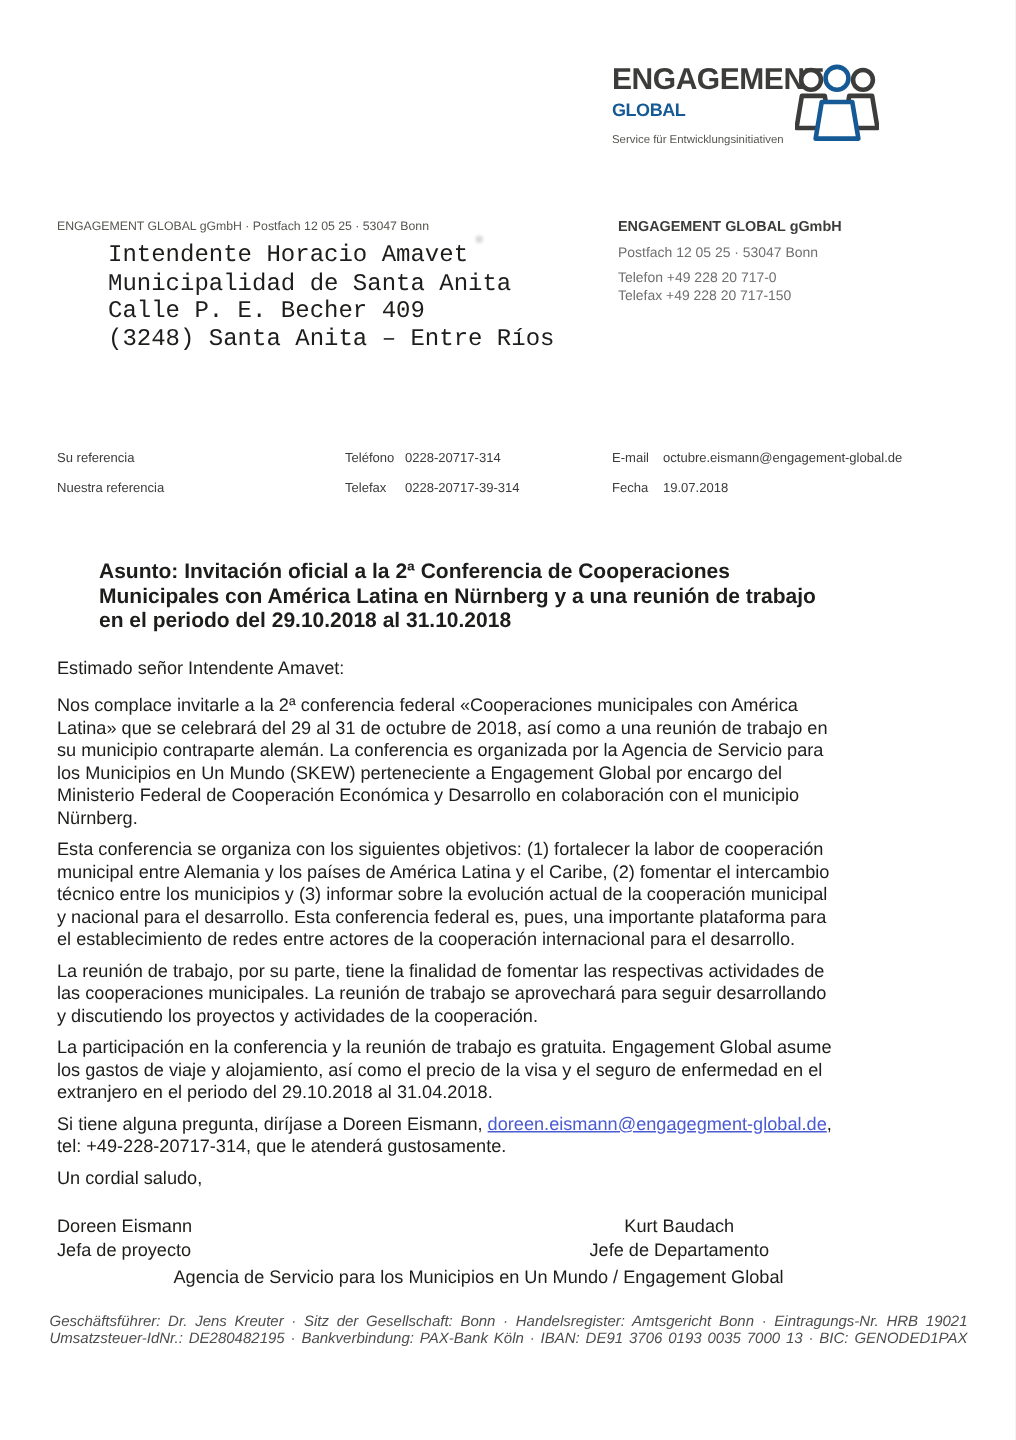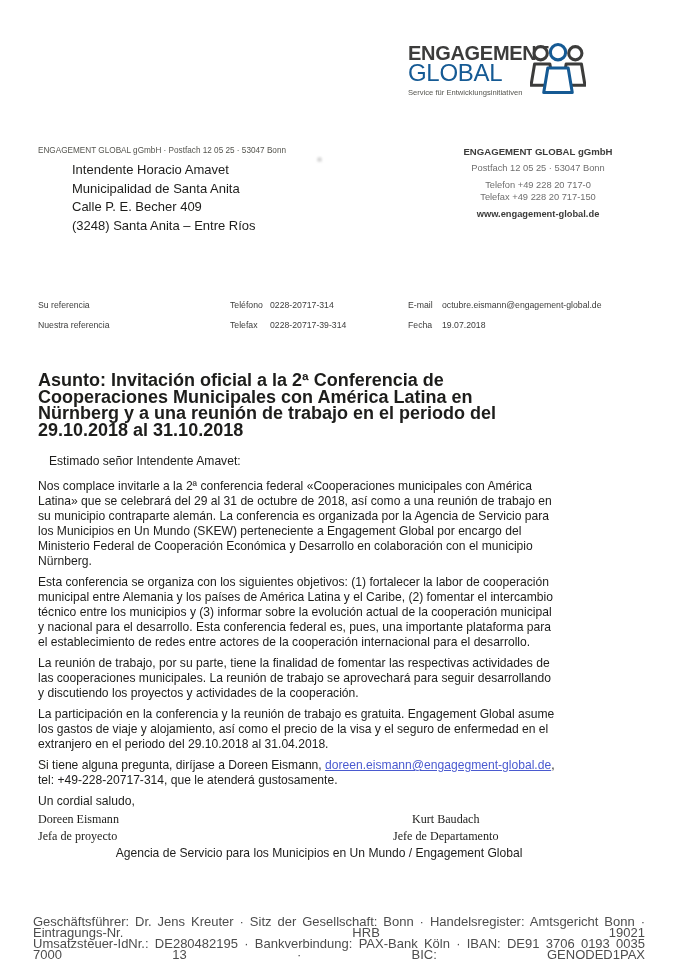--- a/index.html
+++ b/index.html
@@ -4,49 +4,49 @@
 <style>
   html,body{margin:0;padding:0;background:#e9e9e9;}
   .page{
     position:relative;width:677px;height:960px;background:#ffffff;
     font-family:"Liberation Sans", sans-serif;color:#1d1d1b;overflow:hidden;
     margin:0 auto;
   }
   
   .logo-block{position:absolute;left:408px;top:44px;width:200px;}
   .logo-word1{font-size:20px;font-weight:700;color:var(--dark,#3c3c3b);letter-spacing:-0.3px;line-height:19px;}
-  .logo-word2{font-size:24px;font-weight:400;color:var(--blue,#155a94);letter-spacing:-0.3px;line-height:20px;}
+  .logo-word2{font-size:12px;font-weight:700;color:var(--blue,#155a94);letter-spacing:-0.3px;line-height:20px;}
   .logo-tagline{font-size:7.6px;color:#55554f;margin-top:5px;}
   .logo-icon{position:absolute;left:530px;top:42px;width:56px;height:52px;}
   
   .sender-line{position:absolute;left:38px;top:146px;font-size:8.2px;color:#55554f;}
-  .recipient{position:absolute;left:72px;top:161px;font-size:13px;line-height:18.6px;color:#1d1d1b;}
+  .recipient{position:absolute;left:72px;top:161px;font-size:16px;line-height:18.6px;color:#1d1d1b;font-family:Liberation Mono, monospace;}
   .smudge{position:absolute;left:317px;top:157px;width:5px;height:5px;border-radius:50%;
           background:#d9d9d9;filter:blur(1px);}
   
-  .contact{position:absolute;left:428px;top:146px;width:220px;font-size:9.3px;color:#6e6e6e;line-height:12px;text-align:center;}
+  .contact{position:absolute;left:412px;top:146px;width:220px;font-size:9.3px;color:#6e6e6e;line-height:12px;}
   .contact .c-name{font-weight:700;color:var(--dark,#3c3c3b);font-size:9.6px;margin-bottom:4px;}
   .contact .c-group{margin-bottom:5px;}
   .contact .c-bold{font-weight:700;color:var(--dark,#3c3c3b);line-height:12.5px;}
   
   .refs{position:absolute;left:38px;top:300px;width:612px;font-size:8.7px;color:#3c3c3b;}
   .ref-row{display:grid;grid-template-columns:192px 40px 138px 34px auto;height:20px;align-items:start;}
   
   .letter{position:absolute;left:38px;top:372px;width:520px;font-size:12.1px;line-height:15px;color:#1d1d1b;}
-  .subject{font-weight:700;font-size:18px;line-height:16.5px;margin-bottom:16px;}
-  .salutation{margin-bottom:10px;line-height:15px;margin-left:11px;}
+  .subject{font-weight:700;font-size:14px;line-height:16.5px;margin-bottom:16px;margin-left:28px;}
+  .salutation{margin-bottom:10px;line-height:15px;}
   .para{margin-bottom:6px;}
   .para:last-of-type{margin-bottom:0;}
   .link{color:var(--link,#4a5ad0);text-decoration:underline;cursor:pointer;}
   .closing{}
-  .sig{position:relative;margin-top:2px;line-height:16.5px;font-family:Liberation Serif, serif;}
+  .sig{position:relative;margin-top:16px;line-height:16.5px;}
   .sig-col-right{position:absolute;left:355px;top:0;text-align:center;}
   .sig-center{margin-top:1px;text-align:center;padding-left:42px;line-height:16.5px;}
   
-  .footer{position:absolute;left:33px;top:916px;width:612px;font-size:13px;line-height:11px;color:#4d4d4d;}
+  .footer{position:absolute;left:33px;top:876px;width:612px;font-size:10px;line-height:11px;color:#4d4d4d;font-style:italic;}
   .footer .f-line{text-align:justify;text-align-last:justify;}
 </style>
 </head>
 <body>
 
 <div class="page" style="--dark: #3c3c3b; --blue: #155a94; --link: #4a5ad0;">
 
   <div class="logo-block">
     <div class="logo-word1">ENGAGEMENT</div>
     <div class="logo-word2">GLOBAL</div>
@@ -79,21 +79,20 @@
 
   <div class="contact">
     <div class="c-name">ENGAGEMENT GLOBAL gGmbH</div>
     <div class="c-group">
       <div>Postfach 12 05 25 · 53047 Bonn</div>
     </div>
     <div class="c-group">
       <div>Telefon +49 228 20 717-0</div>
       <div>Telefax +49 228 20 717-150</div>
     </div>
-    <div class="c-bold">www.engagement-global.de</div>
   </div>
 
   <div class="refs">
     <div class="ref-row">
       <div>Su referencia</div>
       <div>Teléfono</div>
       <div>0228-20717-314</div>
       <div>E-mail</div>
       <div>octubre.eismann@engagement-global.de</div>
     </div>

